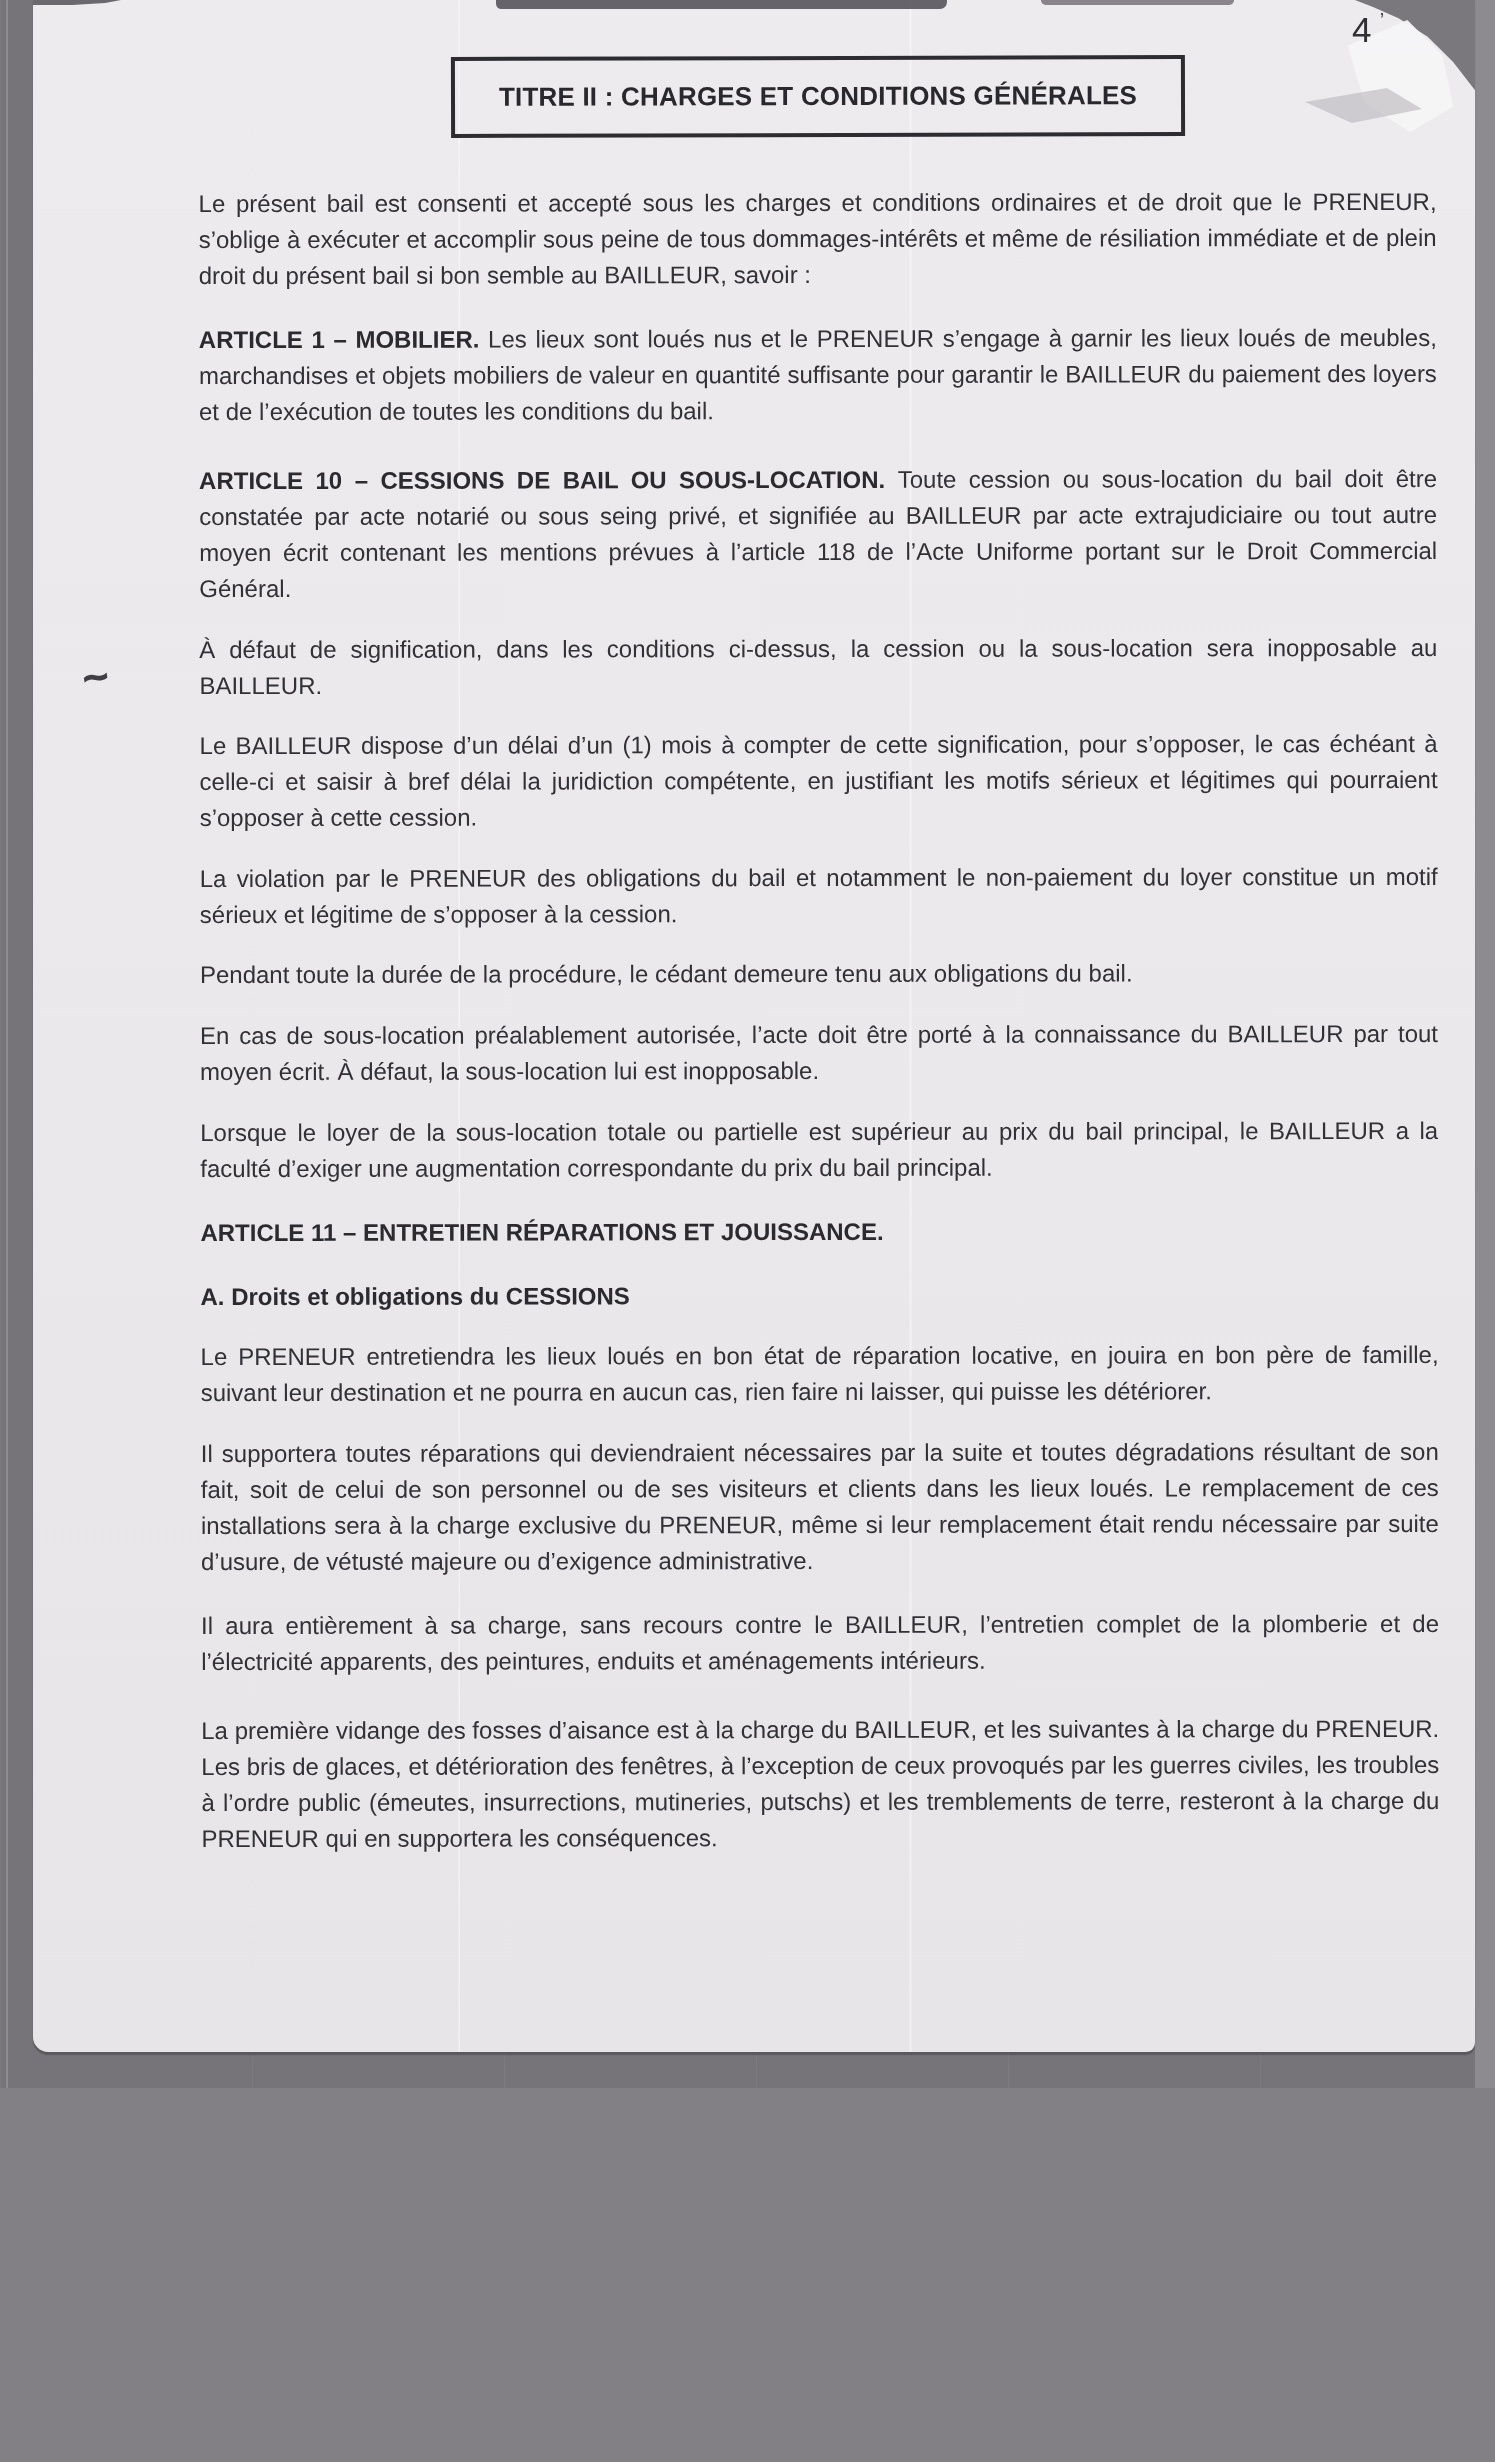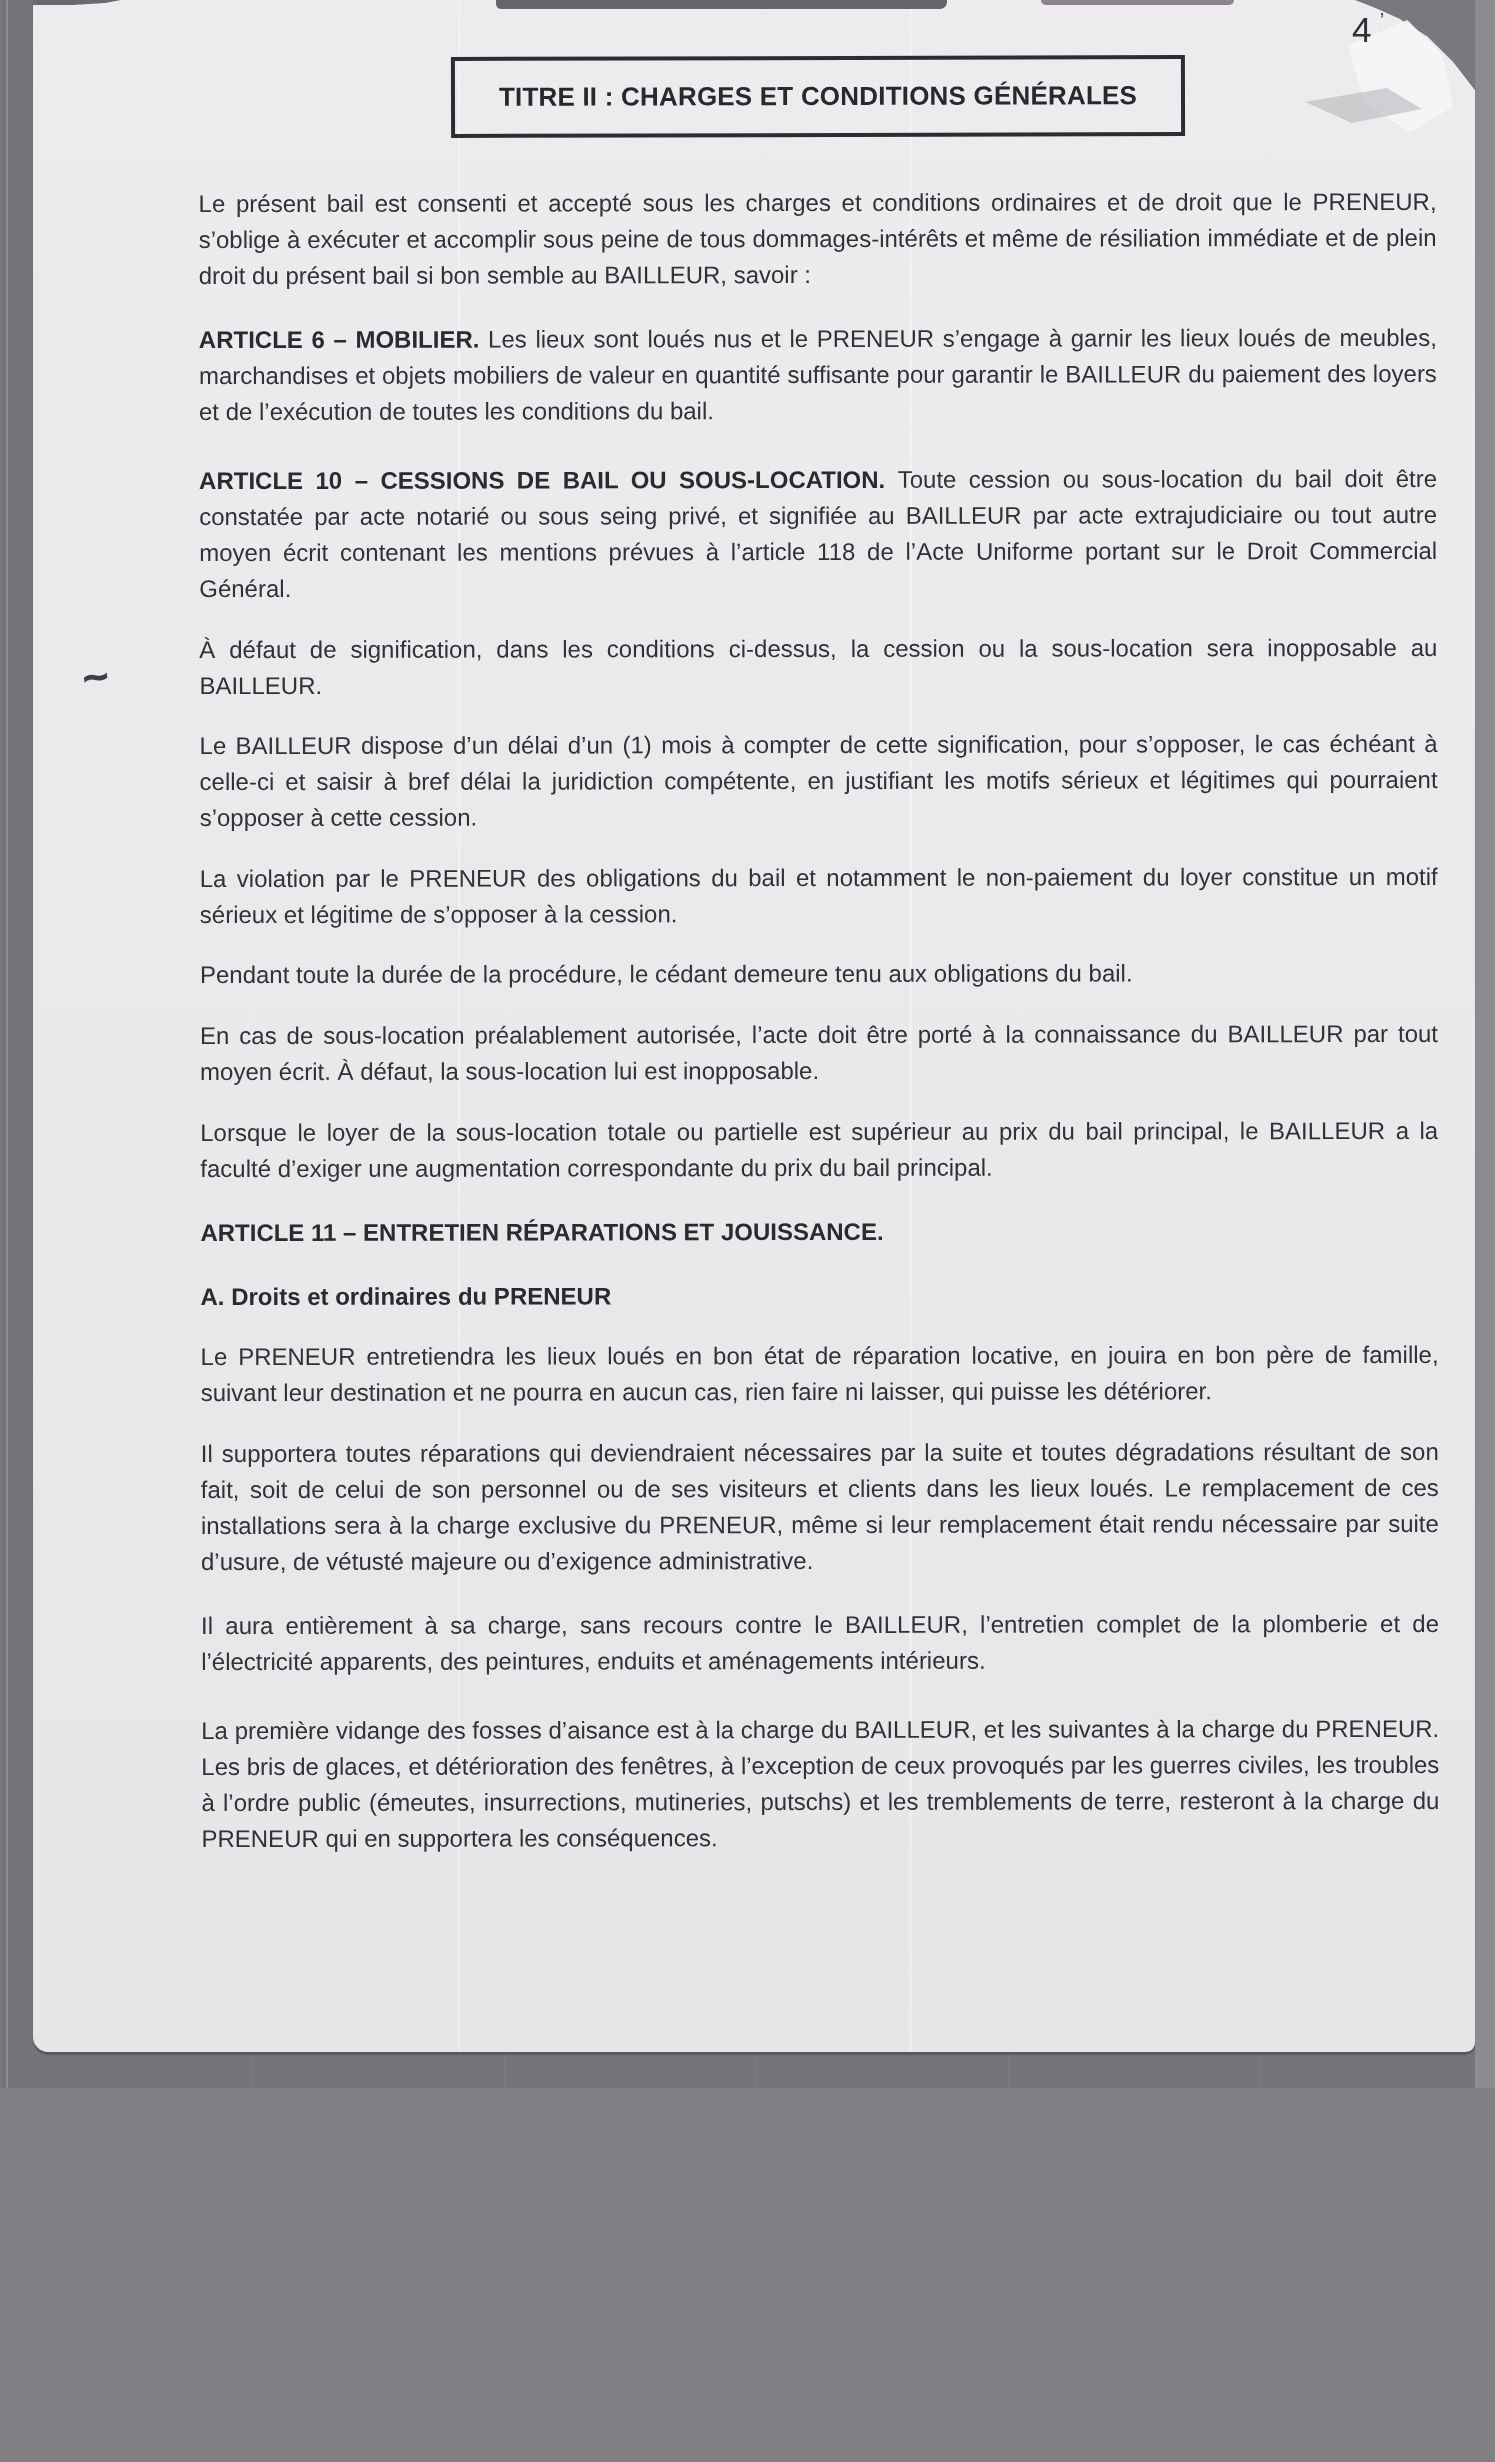--- a/index.html
+++ b/index.html
@@ -149,39 +149,39 @@
   <div class="margin-mark">~</div>
 
   <div class="title-box">
     <span class="title-text">TITRE II : CHARGES ET CONDITIONS GÉNÉRALES</span>
   </div>
 
   <div class="content">
 
     <p class="mb-lg"><span>Le présent bail est consenti et accepté sous les charges et conditions ordinaires et de droit que le PRENEUR, s’oblige à exécuter et accomplir sous peine de tous dommages-intérêts et même de résiliation immédiate et de plein droit du présent bail si bon semble au BAILLEUR, savoir :</span></p>
 
-    <p class="mb-xl"><strong>ARTICLE 6 – MOBILIER. </strong><span>Les lieux sont loués nus et le PRENEUR s’engage à garnir les lieux loués de meubles, marchandises et objets mobiliers de valeur en quantité suffisante pour garantir le BAILLEUR du paiement des loyers et de l’exécution de toutes les conditions du bail.</span></p>
+    <p class="mb-xl"><strong>ARTICLE 1 – MOBILIER. </strong><span>Les lieux sont loués nus et le PRENEUR s’engage à garnir les lieux loués de meubles, marchandises et objets mobiliers de valeur en quantité suffisante pour garantir le BAILLEUR du paiement des loyers et de l’exécution de toutes les conditions du bail.</span></p>
 
     <p class="mb-med"><strong>ARTICLE 10 – CESSIONS DE BAIL OU SOUS-LOCATION. </strong><span>Toute cession ou sous-location du bail doit être constatée par acte notarié ou sous seing privé, et signifiée au BAILLEUR par acte extrajudiciaire ou tout autre moyen écrit contenant les mentions prévues à l’article 118 de l’Acte Uniforme portant sur le Droit Commercial Général.</span></p>
 
     <p class="mb-med"><span>À défaut de signification, dans les conditions ci-dessus, la cession ou la sous-location sera inopposable au BAILLEUR.</span></p>
 
     <p class="mb-med"><span>Le BAILLEUR dispose d’un délai d’un (1) mois à compter de cette signification, pour s’opposer, le cas échéant à celle-ci et saisir à bref délai la juridiction compétente, en justifiant les motifs sérieux et légitimes qui pourraient s’opposer à cette cession.</span></p>
 
     <p class="mb-med"><span>La violation par le PRENEUR des obligations du bail et notamment le non-paiement du loyer constitue un motif sérieux et légitime de s’opposer à la cession.</span></p>
 
     <p class="mb-med"><span>Pendant toute la durée de la procédure, le cédant demeure tenu aux obligations du bail.</span></p>
 
     <p class="mb-med"><span>En cas de sous-location préalablement autorisée, l’acte doit être porté à la connaissance du BAILLEUR par tout moyen écrit. À défaut, la sous-location lui est inopposable.</span></p>
 
     <p class="mb-lg"><span>Lorsque le loyer de la sous-location totale ou partielle est supérieur au prix du bail principal, le BAILLEUR a la faculté d’exiger une augmentation correspondante du prix du bail principal.</span></p>
 
     <p class="mb-lg"><strong>ARTICLE 11 – ENTRETIEN  RÉPARATIONS  ET JOUISSANCE.</strong></p>
 
-    <p class="mb-med"><strong>A. Droits  et ordinaires du PRENEUR</strong></p>
+    <p class="mb-med"><strong>A. Droits  et obligations du CESSIONS</strong></p>
 
     <p class="mb-med"><span>Le PRENEUR entretiendra les lieux loués en bon état de réparation locative, en jouira en bon père de famille, suivant leur destination et ne pourra en aucun cas, rien faire ni laisser, qui puisse les détériorer.</span></p>
 
     <p class="mb-lg"><span>Il supportera toutes réparations qui deviendraient nécessaires par la suite et toutes dégradations résultant de son fait, soit de celui de son personnel ou de ses visiteurs et clients dans les lieux loués. Le remplacement de ces installations sera à la charge exclusive du PRENEUR, même si leur remplacement était rendu nécessaire par suite d’usure, de vétusté majeure ou d’exigence administrative.</span></p>
 
     <p class="mb-xl"><span>Il aura entièrement à sa charge, sans recours contre le BAILLEUR, l’entretien complet de la plomberie et de l’électricité apparents, des peintures, enduits et aménagements intérieurs.</span></p>
 
     <p class="last"><span>La première vidange des fosses d’aisance est à la charge du BAILLEUR, et les suivantes à la charge du PRENEUR. Les bris de glaces, et détérioration des fenêtres, à l’exception de ceux provoqués par les guerres civiles, les troubles à l’ordre public (émeutes, insurrections, mutineries, putschs) et les tremblements de terre,  resteront à la charge du PRENEUR qui en supportera les conséquences.</span></p>
 
   </div>

